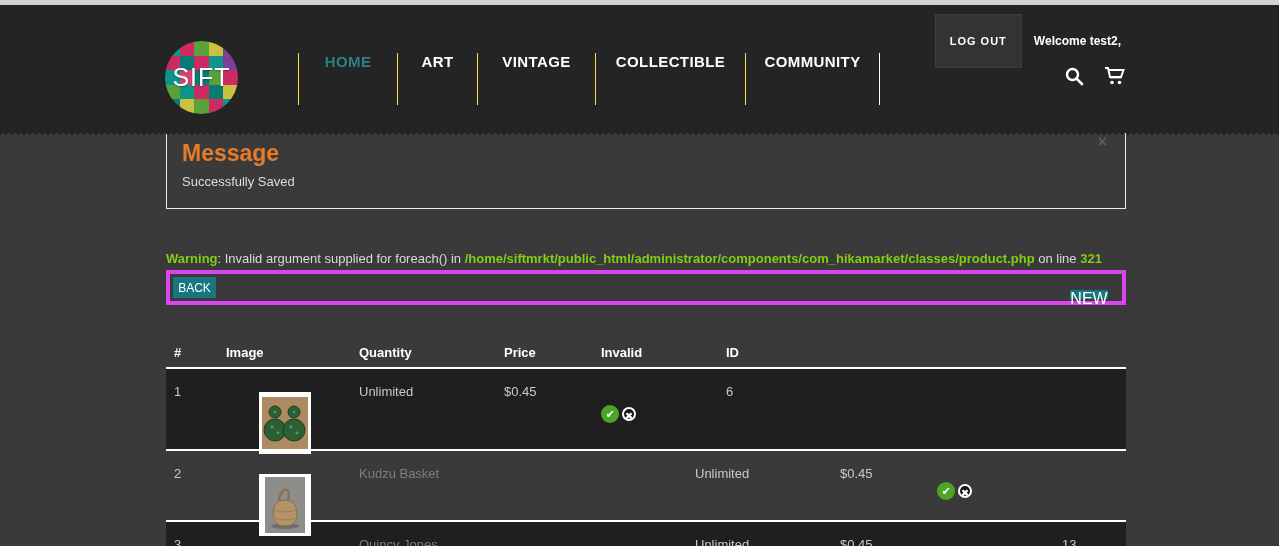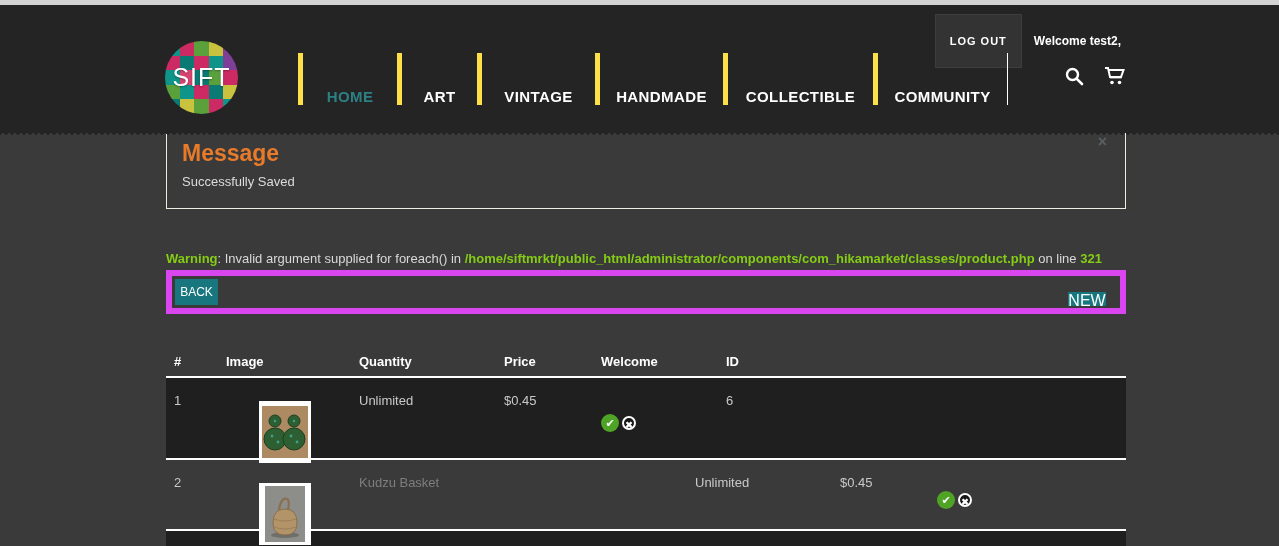--- a/index.html
+++ b/index.html
@@ -41,22 +41,22 @@
   .logo i:nth-child(23){background:#5aa13c}.logo i:nth-child(24){background:#cc2a62}
   .logo i:nth-child(25){background:#0e9488}
   .logo span {
     position:absolute; left:0; right:0; top:22px; text-align:center;
     color:#ffffff; font-weight:normal; font-size:25px; letter-spacing:1px;
     text-shadow:0 1px 2px rgba(0,0,0,.35);
   }
 
   nav ul { position:absolute; left:298px; top:48px; height:52px; list-style:none; display:flex; }
   nav li {
-    border-left:5px solid #fde047; height:52px; display:flex;
-    align-items:flex-end; justify-content:center; cursor:pointer;
+    border-left:1px solid #fde047; height:52px; display:flex;
+    align-items:flex-start; justify-content:center; cursor:pointer;
   }
   nav li:last-child { border-right:1px solid #ffffff; }
   nav li span { color:#ffffff; font-size:15px; font-weight:bold; letter-spacing:.4px; }
   nav li.active span { color:#2c8085; }
   .w-home{width:99px}.w-art{width:80px}.w-vintage{width:118px}
   .w-handmade{width:128px}.w-collectible{width:150px}.w-community{width:135px}
 
   .nav-icons { position:absolute; right:153px; top:61px; display:flex; gap:20px; align-items:center; }
   .nav-icons svg { display:block; cursor:pointer; }
 
@@ -82,21 +82,21 @@
   .message-box h3 { color:#e87b2a; font-size:23px; margin-bottom:7px; }
   .message-box p  { color:#dcdcdc; font-size:13px; }
   .msg-close {
     position:absolute; top:6px; right:18px; color:#585f61;
     font-size:16px; font-weight:bold; cursor:pointer; line-height:1;
   }
 
   .warning { margin-top:42px; font-size:13px; color:#d9d9d9; line-height:15px; }
   .warning b { color:#84cc16; }
 
-  .toolbar { position:relative; margin-top:4px; height:44px; border:6px solid #d946ef; }
+  .toolbar { position:relative; margin-top:4px; height:35px; border:4px solid #d946ef; }
   .btn {
     position:absolute; background:#17767e; color:#ffffff; border:none;
     font-family:"Liberation Sans", sans-serif; font-size:12px; cursor:pointer;
   }
   .btn-back { left:3px; top:3px; bottom:3px; width:43px; }
   .btn-new  { right:14px; top:16px; bottom:2px; width:38px; font-size:16px; }
 
   
   .table { margin-top:32px; }
   .thead { display:flex; height:30px; align-items:center; color:#ffffff; font-size:13px; font-weight:bold; }
@@ -174,23 +174,20 @@
     <ul>
       <li class="active w-home">
           <span>HOME</span>
         </li>
       <li class="w-art">
           <span>ART</span>
         </li>
       <li class="w-vintage">
           <span>VINTAGE</span>
         </li>
-      <li class="w-handmade">
-          <span>HANDMADE</span>
-        </li>
       <li class="w-collectible">
           <span>COLLECTIBLE</span>
         </li>
       <li class="w-community">
           <span>COMMUNITY</span>
         </li>
     </ul>
   </nav>
 
   <div class="nav-icons">
@@ -223,21 +220,21 @@
     <button class="btn btn-back">BACK</button>
     <button class="btn btn-new">NEW</button>
   </div>
 
   <div class="table">
     <div class="thead">
       <div class="cell c-num">#</div>
       <div class="cell c-img">Image</div>
       <div class="cell c-qty">Quantity</div>
       <div class="cell c-price">Price</div>
-      <div class="cell c-actions">Welcome</div>
+      <div class="cell c-actions">Invalid</div>
       <div class="cell c-id">ID</div>
     </div>
     <div class="tline"></div>
 
     <div class="row dark row-1">
       <div class="cell c-num">1</div>
       <div class="cell c-img">
         <svg class="thumb" viewBox="0 0 52 62">
           <rect width="52" height="62" fill="#ffffff"></rect>
           <rect x="3" y="5" width="46" height="52" fill="#ad8a61"></rect>

